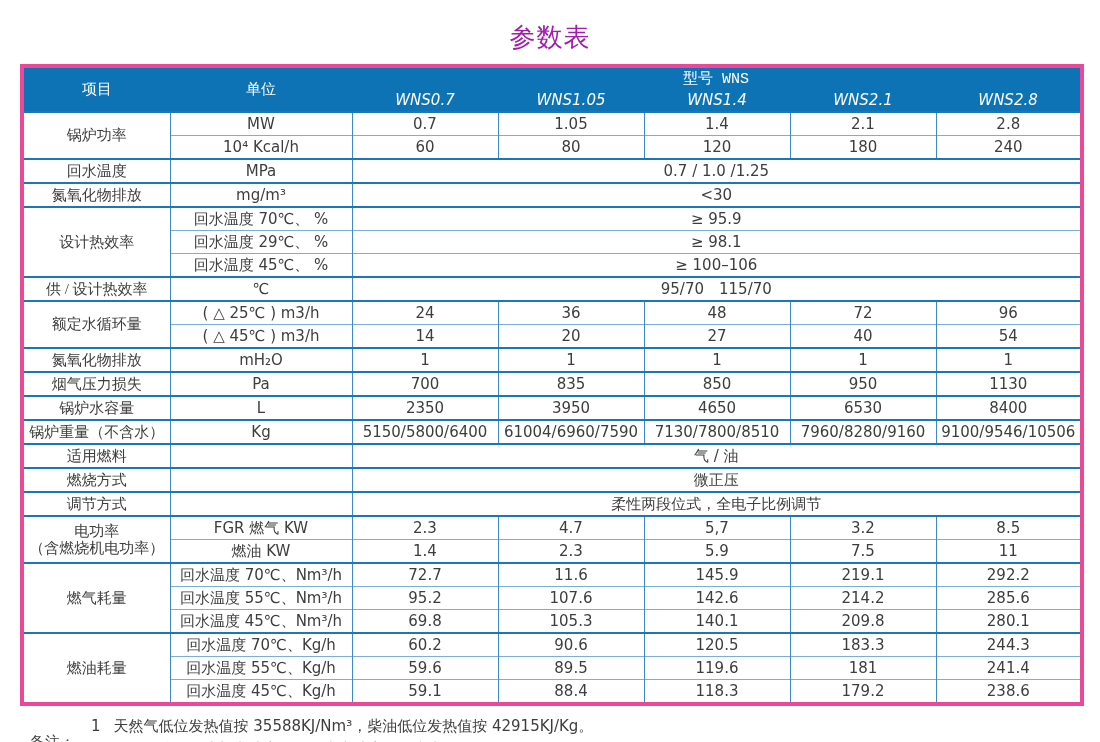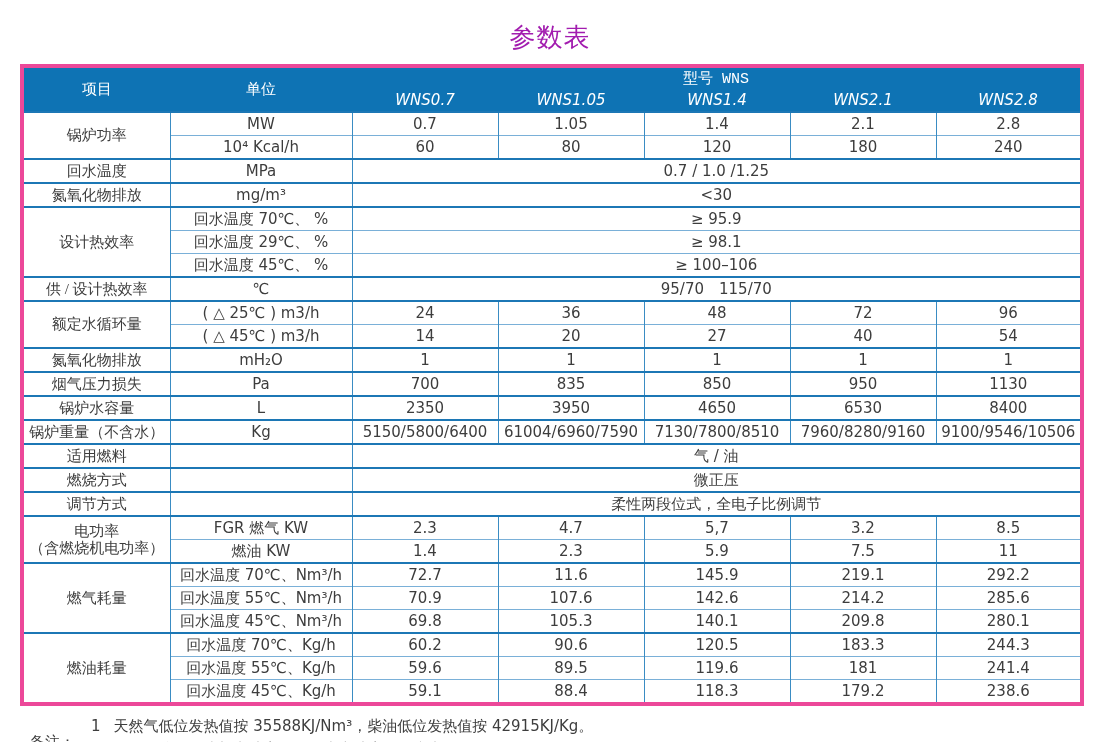--- a/index.html
+++ b/index.html
@@ -232,21 +232,21 @@
           <td class="item" rowspan="3">燃气耗量</td>
           <td>回水温度 70℃、Nm³/h</td>
           <td>72.7</td>
           <td>11.6</td>
           <td>145.9</td>
           <td>219.1</td>
           <td>292.2</td>
         </tr>
         <tr class="sub-row">
           <td>回水温度 55℃、Nm³/h</td>
-          <td>70.9</td>
+          <td>95.2</td>
           <td>107.6</td>
           <td>142.6</td>
           <td>214.2</td>
           <td>285.6</td>
         </tr>
         <tr class="sub-row">
           <td>回水温度 45℃、Nm³/h</td>
           <td>69.8</td>
           <td>105.3</td>
           <td>140.1</td>

